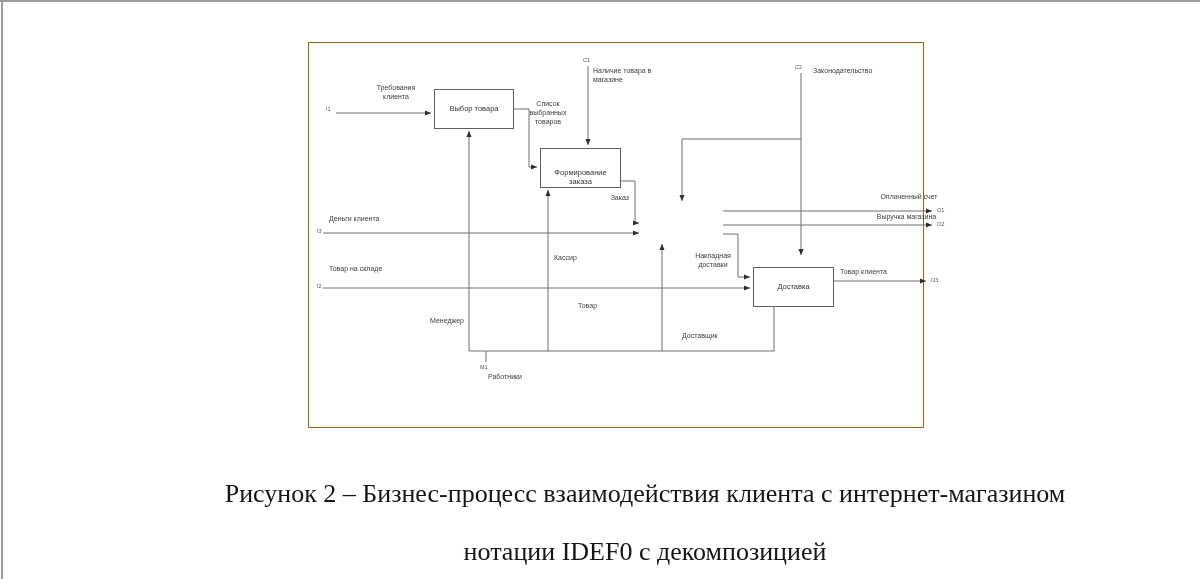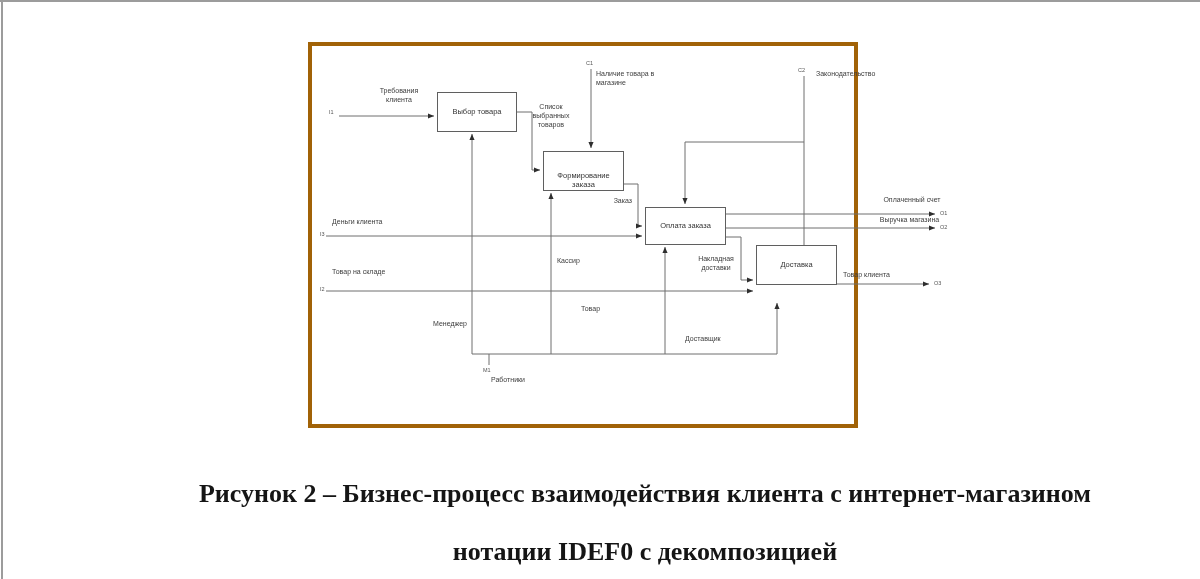--- a/index.html
+++ b/index.html
@@ -1,41 +1,41 @@
 <!DOCTYPE html>
 <html><head>
 <meta charset="utf-8">
 <style>
   html,body{margin:0;padding:0;background:#fff;}
   .page{position:relative;width:1200px;height:579px;background:#fff;overflow:hidden;
         font-family:"Liberation Sans",sans-serif;}
   .edge-top{position:absolute;left:0;top:0;width:1200px;height:2px;background:#9c9c9c;}
   .edge-left{position:absolute;left:1px;top:0;width:2px;height:579px;background:#9c9c9c;}
 
-  .diagram{position:absolute;left:308px;top:42px;width:550px;height:386px;
-           border:4px solid #a16207;background:#fff;box-sizing:border-box;}
+  .diagram{position:absolute;left:308px;top:42px;width:616px;height:386px;
+           border:1px solid #a16207;background:#fff;box-sizing:border-box;}
   .diagram svg{position:absolute;left:0;top:0;}
 
   .abox{position:absolute;border:1px solid #5f5f5f;background:#fff;box-sizing:border-box;
         display:flex;align-items:center;justify-content:center;text-align:center;
         font-size:7.5px;line-height:1.3;color:#333;white-space:pre-line;}
   .lbl{position:absolute;font-size:7px;line-height:1.25;color:#3c3c3c;white-space:pre-line;}
   .code{position:absolute;font-size:5.5px;color:#555;}
   .ctr{text-align:center;}
   .rgt{text-align:right;}
 
   .tbar{position:absolute;left:0;right:0;top:351px;bottom:0;border-top:1px solid #777;
         display:flex;align-items:stretch;}
   .tcell1{width:89px;border-right:1px solid #777;display:flex;align-items:center;
           justify-content:center;font-size:9px;color:#222;}
   .tcell2{flex:1;display:flex;align-items:center;justify-content:center;
           font-size:9px;color:#222;}
 
   .caption{position:absolute;left:90px;right:0;top:479px;text-align:center;
-           font-family:"Liberation Serif",serif;font-size:26px;color:#151515;font-weight:bold;}
+           font-family:"Liberation Serif",serif;font-size:26px;color:#151515;}
   .caption .l2{margin-top:28px;}
 </style>
 </head>
 <body>
 
 <div class="page">
   <div class="edge-top"></div>
   <div class="edge-left"></div>
 
   <div class="diagram">
@@ -68,24 +68,21 @@
       </g>
     </svg>
 
     <div class="abox" style="left:125px;top:46px;width:80px;height:40px;">
       <span>Выбор товара</span>
     </div>
     <div class="abox" style="left:231px;top:105px;width:81px;height:40px;align-items:flex-end;">
       <span>Формирование
 заказа</span>
     </div>
-    <div class="abox" style="left:333px;top:161px;width:81px;height:38px;">
-      <span>Оплата заказа</span>
-    </div>
-    <div class="abox" style="left:444px;top:199px;width:81px;height:40px;">
+    <div class="abox" style="left:444px;top:224px;width:81px;height:40px;">
       <span>Доставка</span>
     </div>
 
     <div class="lbl ctr" style="left:55px;top:41px;width:64px;">Требования
 клиента</div>
     <div class="code" style="left:17px;top:63px;">I1</div>
 
     <div class="lbl ctr" style="left:209px;top:57px;width:60px;">Список
 выбранных
 товаров</div>

